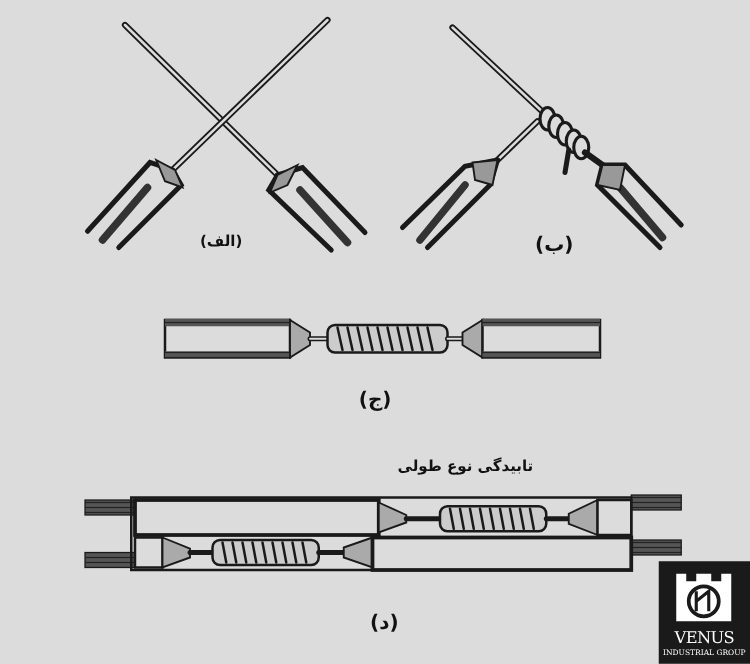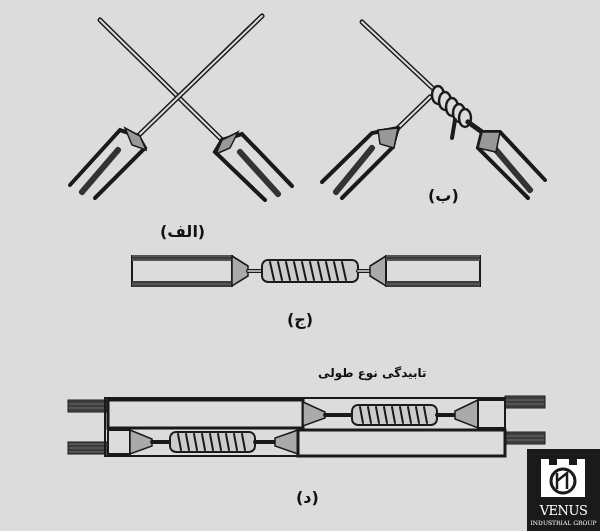--- a/index.html
+++ b/index.html
@@ -137,21 +137,21 @@
       <line x1="226" y1="434" x2="229" y2="450"></line>
         <line x1="234" y1="434" x2="237" y2="450"></line>
       <line x1="242" y1="434" x2="245" y2="450"></line>
     </g>
     <line x1="255" y1="442" x2="275" y2="442" stroke-width="4"></line>
     <path d="M298 430 L275 438 L275 446 L298 454 Z" fill="#aaa" stroke-width="1.5"></path>
     <rect x="298" y="430" width="207" height="26" fill="#dcdcdc" stroke-width="3"></rect>
   </g>
 </svg>
 
-<div class="label" style="left:160px; top:186px; font-size:16px;margin-top:36px;">(الف)</div>
+<div class="label" style="left:160px; top:186px; font-size:12px;">(الف)</div>
 <div class="label" style="left:428px; top:186px; font-size:16px;">(ب)</div>
 <div class="label" style="left:287px; top:310px; font-size:16px;">(ج)</div>
 <div class="label" style="left:318px; top:366px; font-size:12px;">تابیدگی نوع طولی</div>
 <div class="label" style="left:296px; top:488px; font-size:16px;">(د)</div>
 
 <div class="logo">
   <svg width="73" height="55" viewBox="0 0 73 55" style="position:absolute;left:0;top:0;">
     <path d="M14 10 L22 10 L22 16 L30 16 L30 10 L42 10 L42 16 L50 16 L50 10 L58 10 L58 48 L14 48 Z" fill="#fff"></path>
     <circle cx="36" cy="32" r="12" fill="none" stroke="#1a1a1a" stroke-width="3"></circle>
     <path d="M30 24 L30 40 M30 32 L40 24 L40 40" fill="none" stroke="#1a1a1a" stroke-width="2.5"></path>

